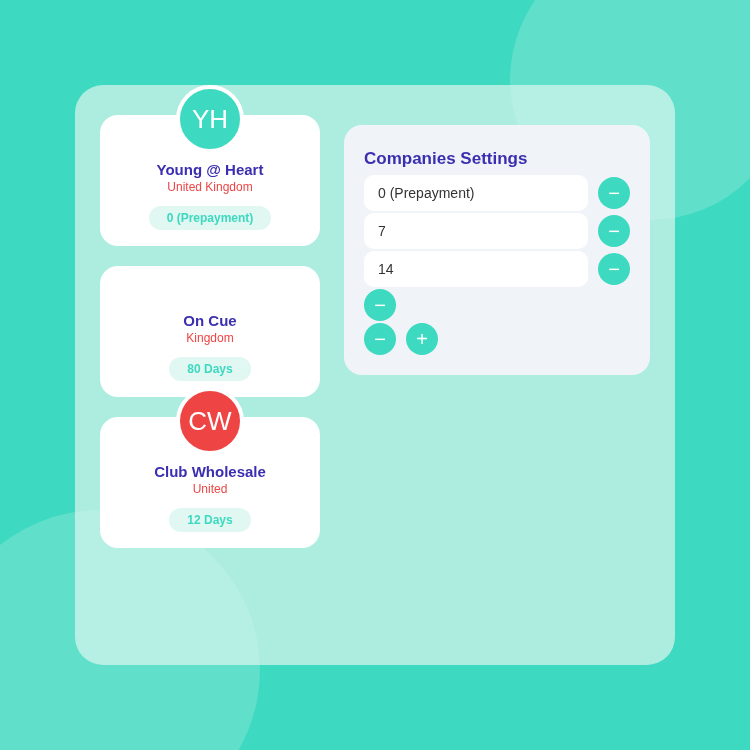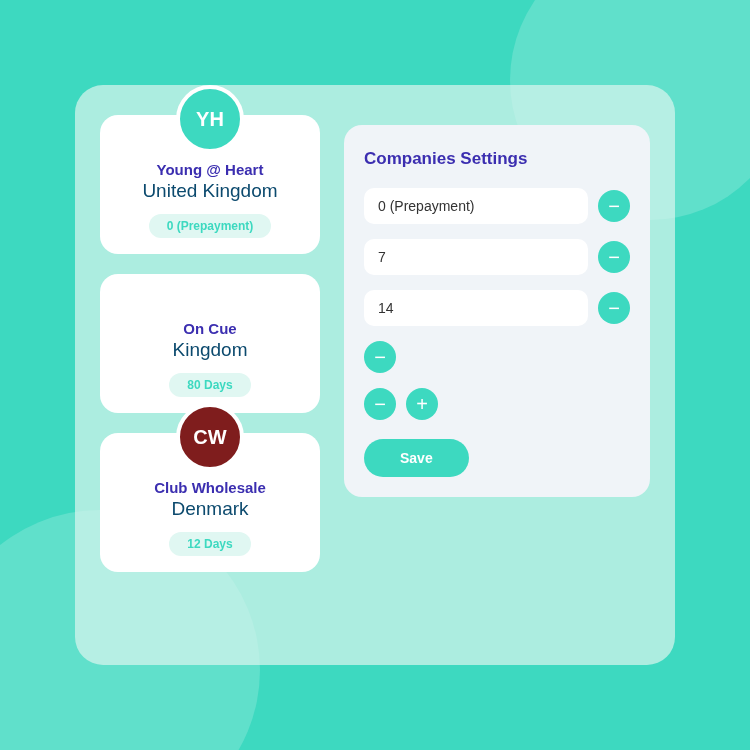--- a/index.html
+++ b/index.html
@@ -61,45 +61,45 @@
       padding-top: 36px;
     }
 
     .company-avatar {
       width: 68px;
       height: 68px;
       border-radius: 50%;
       display: flex;
       align-items: center;
       justify-content: center;
-      font-size: 20px;
-      font-weight: 700;
+      font-size: 26px;
+      font-weight: 400;
       color: #fff;
       position: absolute;
       top: -30px;
       left: 50%;
       transform: translateX(-50%);
       border: 4px solid #fff;
     }
 
     .avatar-teal { background: #3dd9c0; }
     .avatar-purple { background: #7c4dff; }
-    .avatar-teal2 { background: #7f1d1d; }
+    .avatar-teal2 { background: #ef4444; }
 
     .company-name {
       font-size: 15px;
       font-weight: 700;
       color: #3b2eb0;
       text-align: right;
       margin-top: 10px;
     }
 
     .company-country {
-      font-size: 19px;
-      color: #0c4a6e;
+      font-size: 12px;
+      color: #ef4444;
       text-align: center;
       margin-top: 2px;
     }
 
     .company-badge {
       background: #e0f7f2;
       color: #3dd9c0;
       font-size: 12px;
       font-weight: 600;
       border-radius: 20px;
@@ -108,21 +108,21 @@
     }
 
     
     .settings-panel {
       flex: 1;
       background: #f0f4f8;
       border-radius: 18px;
       padding: 24px 20px 20px;
       display: flex;
       flex-direction: column;
-      gap: 15px;
+      gap: 2px;
       margin-top: 10px;
     }
 
     .settings-title {
       font-size: 17px;
       font-weight: 700;
       color: #3b2eb0;
       margin-bottom: 4px;
     }
 
@@ -189,21 +189,21 @@
         <div class="company-badge">0 (Prepayment)</div>
       </div>
       <div class="company-card">
         <div class="company-name">On Cue</div>
         <div class="company-country">Kingdom</div>
         <div class="company-badge">80 Days</div>
       </div>
       <div class="company-card">
         <div class="company-avatar avatar-teal2">CW</div>
         <div class="company-name">Club Wholesale</div>
-        <div class="company-country">Denmark</div>
+        <div class="company-country">United</div>
         <div class="company-badge">12 Days</div>
       </div>
     </div>
 
   <div class="settings-panel">
     <div class="settings-title">Companies Settings</div>
 
   <div class="settings-row">
         <input class="settings-input" type="text" value="0 (Prepayment)" style="">
         <button class="icon-btn">−</button>
@@ -216,16 +216,15 @@
         <input class="settings-input" type="text" value="14" style="">
         <button class="icon-btn">−</button>
       </div>
       <div class="settings-row">
         <button class="icon-btn">−</button>
       </div>
       <div class="settings-row">
         <button class="icon-btn">−</button>
         <button class="icon-btn">+</button>
       </div>
-      <button class="save-btn">Save</button>
     </div>
 
 </div>
 
 </body></html>

